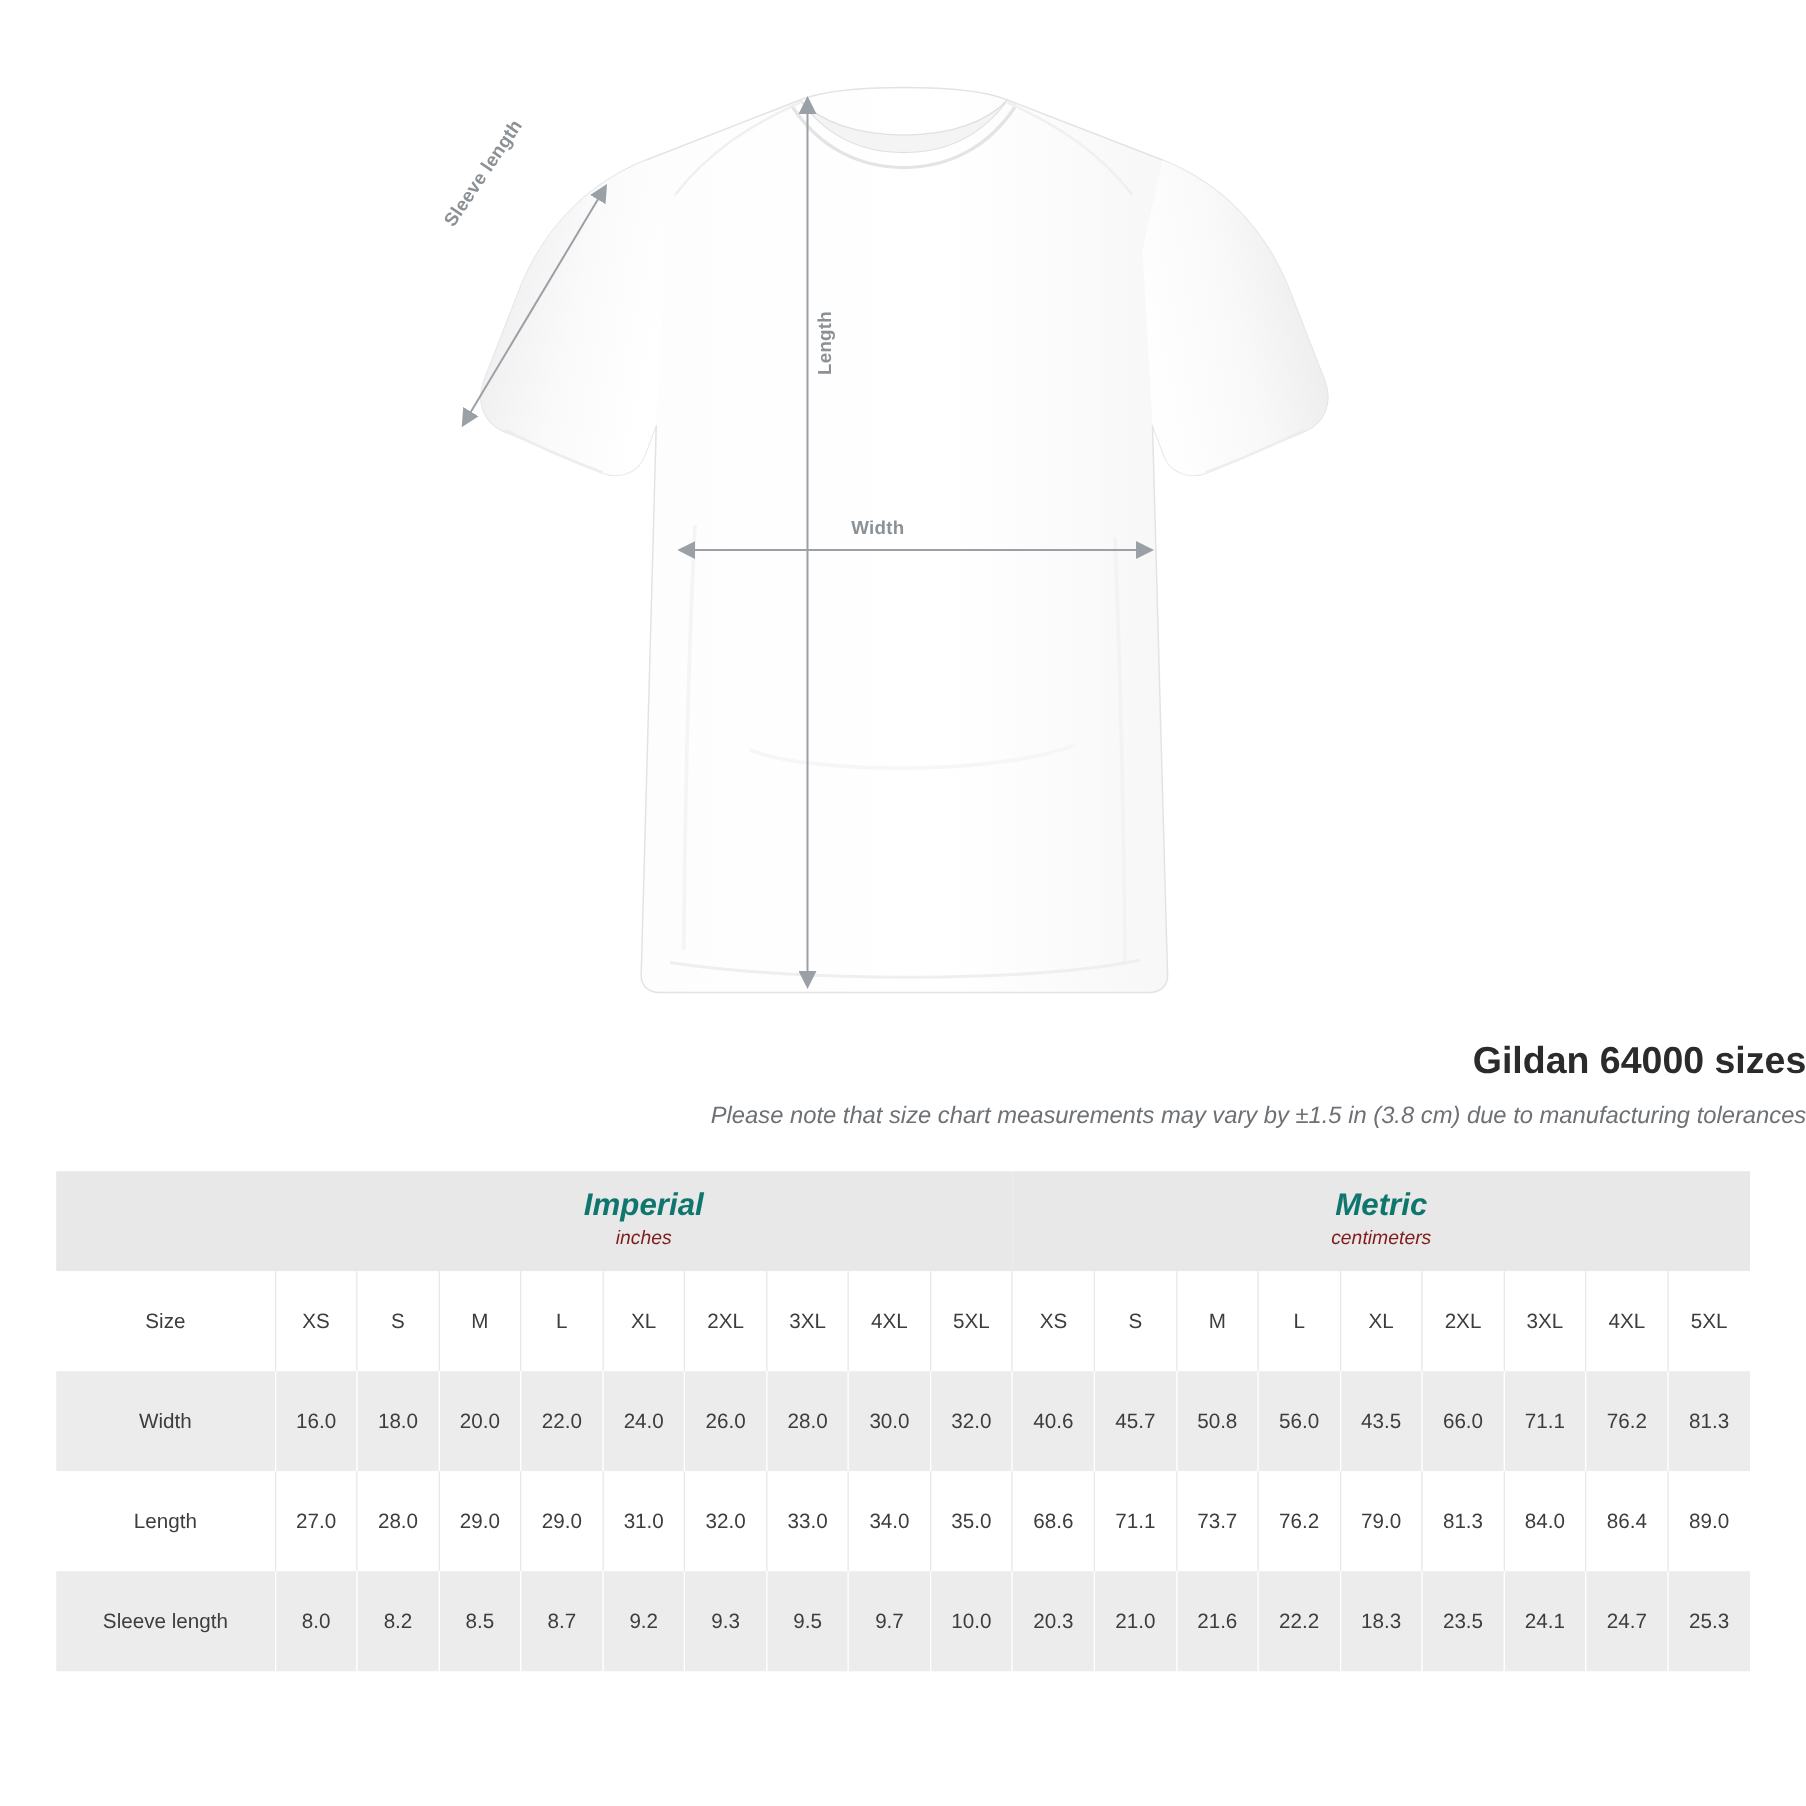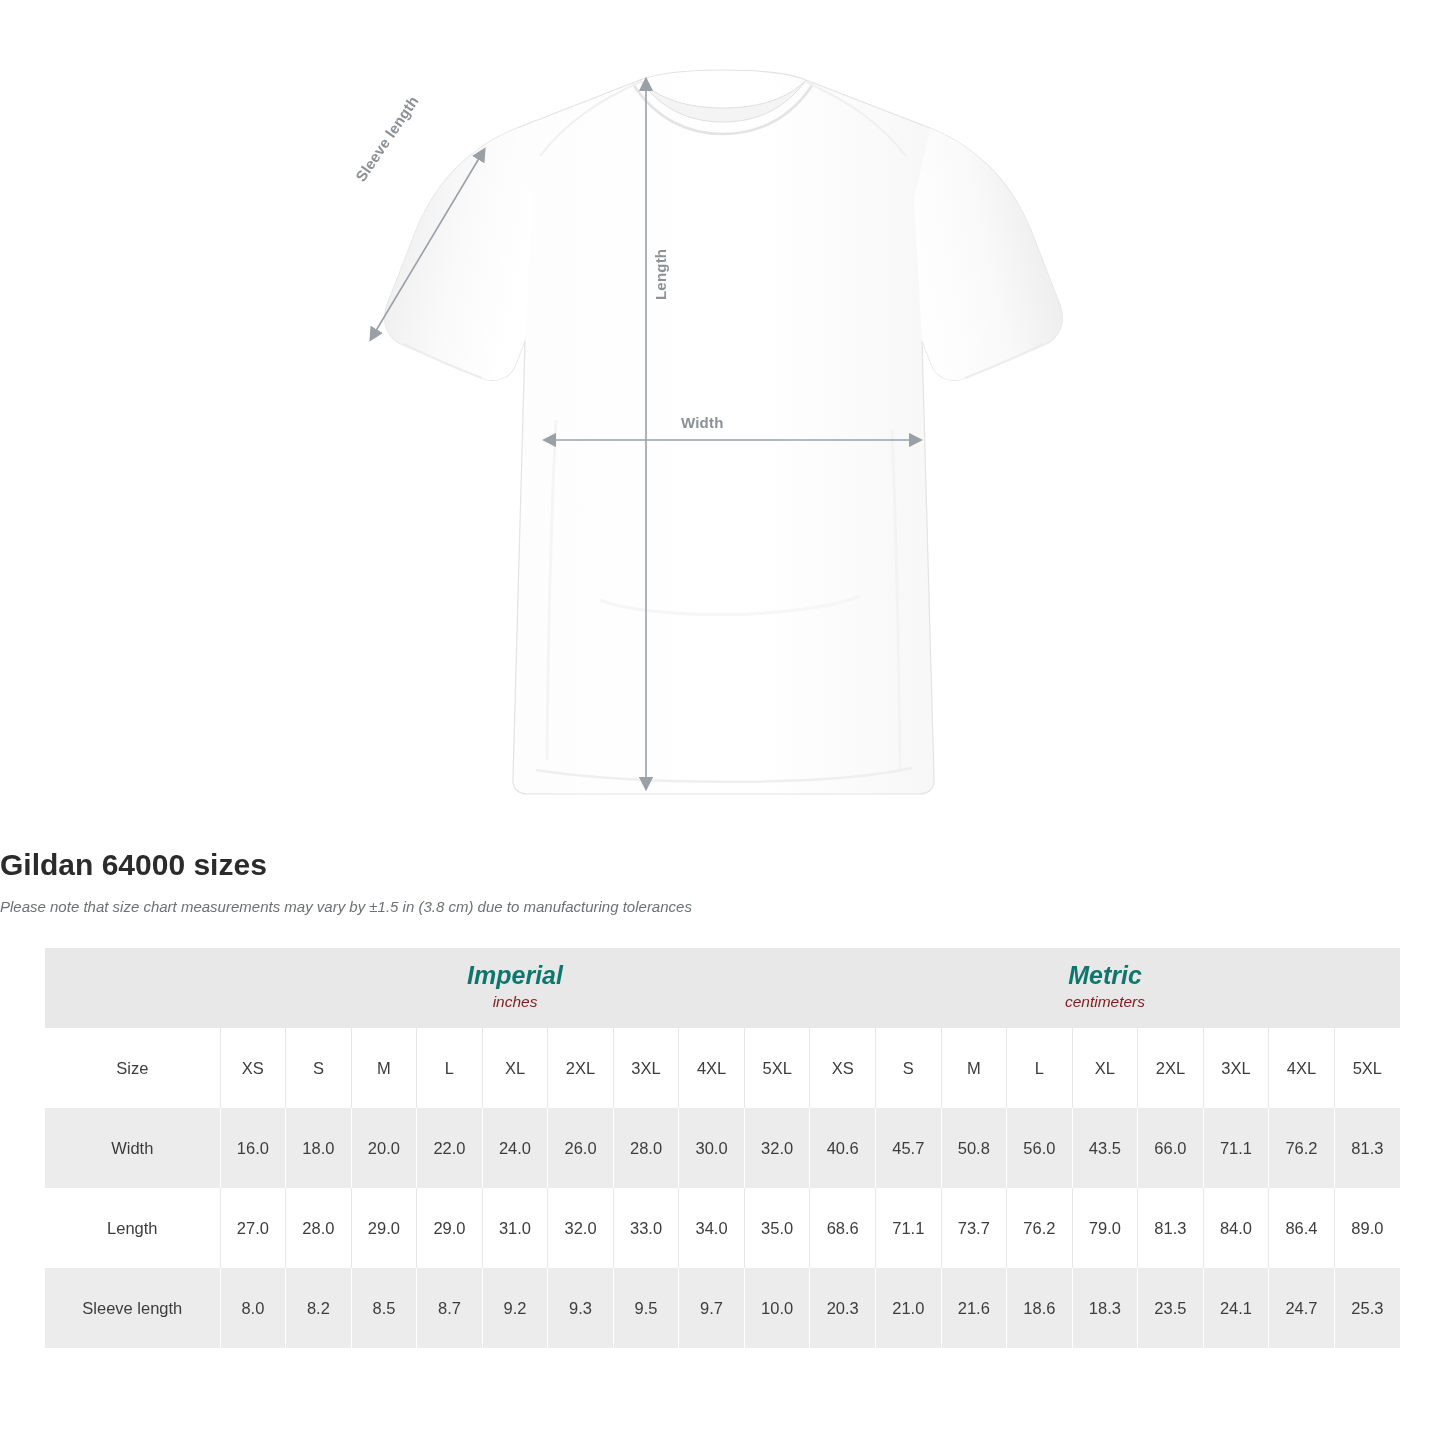--- a/index.html
+++ b/index.html
@@ -50,31 +50,31 @@
     transform: rotate(-90deg);
     transform-origin: left top;
   }
   .label-width {
     left: 681px;
     top: 414px;
   }
 
   
   .title-block {
-    text-align: left;
-    margin-top: 28px;
+    text-align: right;
+    margin-top: 12px;
   }
   .chart-title {
     font-size: 30px;
     font-weight: bold;
     color: #2b2b2b;
     margin: 0;
   }
   .chart-note {
-    font-size: 15px;
+    font-size: 19px;
     font-style: italic;
     color: #6d7175;
     margin: 16px 0 0 0;
   }
 
   
   .table-wrap {
     margin: 33px 45px 0 45px;
   }
   table.size-table {
@@ -337,21 +337,21 @@
           <td class="cell">8.5</td>
           <td class="cell">8.7</td>
           <td class="cell">9.2</td>
           <td class="cell">9.3</td>
           <td class="cell">9.5</td>
           <td class="cell">9.7</td>
           <td class="cell">10.0</td>
           <td class="cell">20.3</td>
           <td class="cell">21.0</td>
           <td class="cell">21.6</td>
-          <td class="cell">18.6</td>
+          <td class="cell">22.2</td>
           <td class="cell">18.3</td>
           <td class="cell">23.5</td>
           <td class="cell">24.1</td>
           <td class="cell">24.7</td>
           <td class="cell">25.3</td>
         </tr>
       </tbody>
     </table>
   </div>
 </div>

